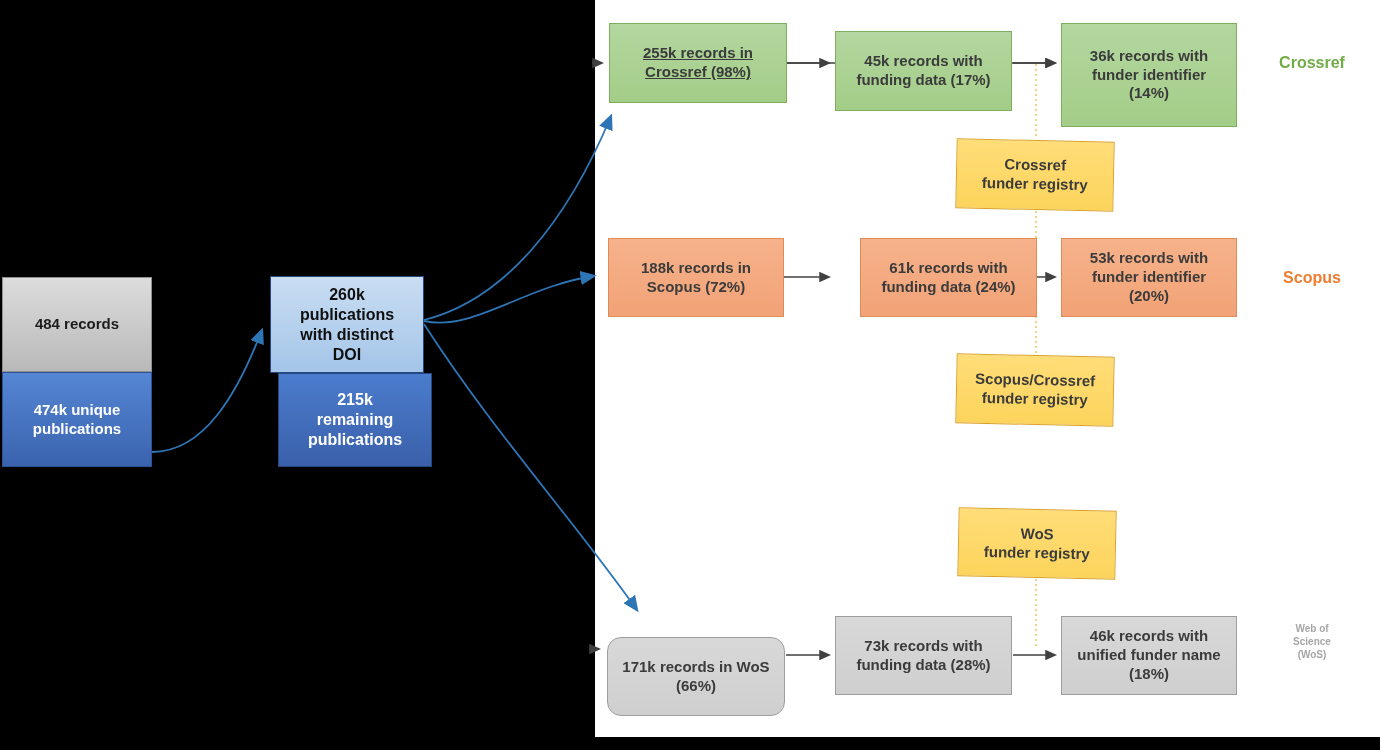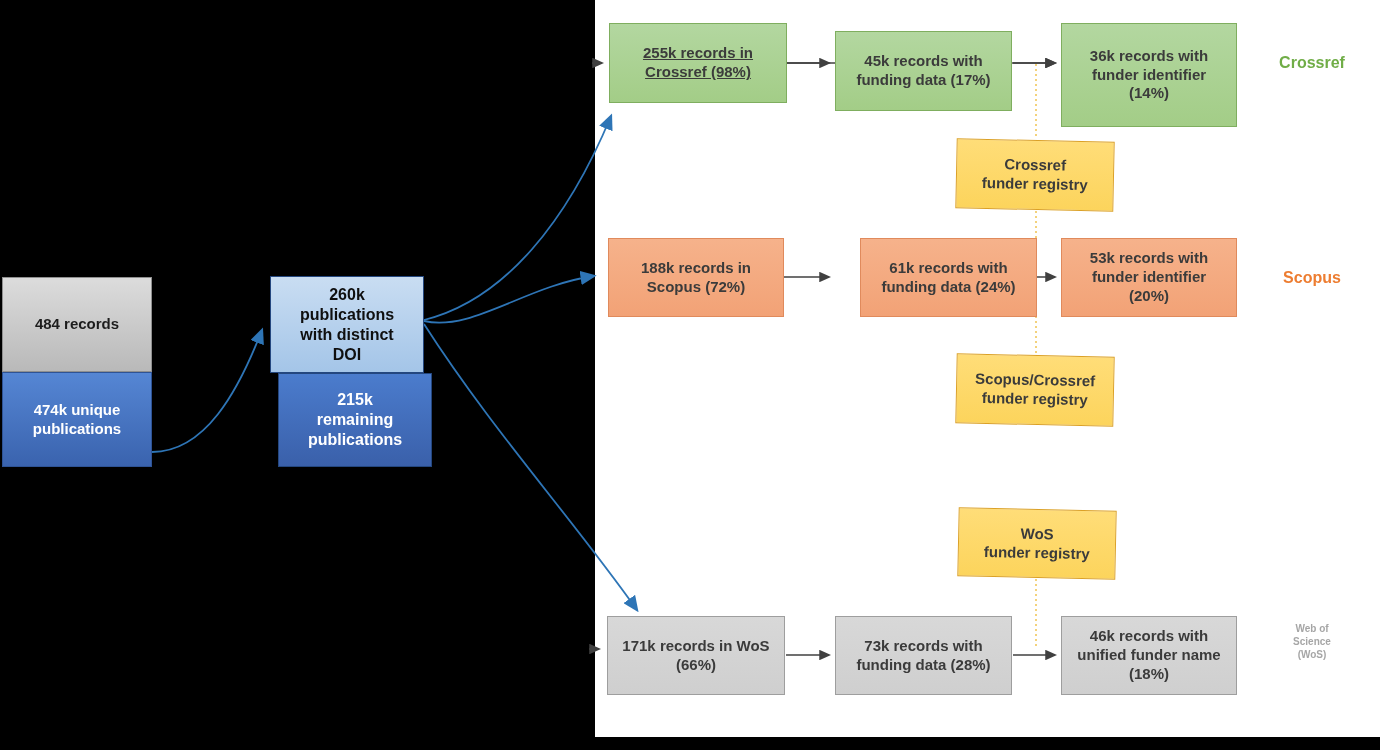--- a/index.html
+++ b/index.html
@@ -16,21 +16,21 @@
   .green{background:linear-gradient(180deg,#b3d7a0,#a3cd87);border-color:var(--green_border);}
   .orange{background:linear-gradient(180deg,#f6b28b,#f2a276);border-color:var(--orange_border);}
   .grayrow{background:linear-gradient(180deg,#d8d8d8,#cfcfcf);border-color:var(--gray_border);}
 
   .b-green1{left:609px;top:23px;width:178px;height:80px;text-decoration:underline;}
   .b-green2{left:835px;top:23px;width:177px;height:80px;margin-top:8px;}
   .b-green3{left:1061px;top:23px;width:176px;height:104px;text-align:center;}
   .b-orange1{left:608px;top:238px;width:176px;height:79px;}
   .b-orange2{left:860px;top:238px;width:177px;height:79px;}
   .b-orange3{left:1061px;top:238px;width:176px;height:79px;}
-  .b-gray1{left:607px;top:616px;width:178px;height:79px;}
+  .b-gray1{left:607px;top:637px;width:178px;height:79px;border-radius:14px;}
   .b-gray2{left:835px;top:616px;width:177px;height:79px;}
   .b-gray3{left:1061px;top:616px;width:176px;height:79px;}
 
   .row-label{position:absolute;width:120px;text-align:center;font-size:16px;white-space:pre-line;line-height:1.3;}
   .lbl-crossref{left:1252px;top:53px;color:var(--accent_green);}
   .lbl-scopus{left:1252px;top:268px;color:var(--accent_orange);}
   .lbl-wos{left:1252px;top:622px;color:var(--accent_gray);font-size:10px;}
 
   
   .registry{font-size:15px;background:linear-gradient(180deg,#ffdd78,#fcd45c);

